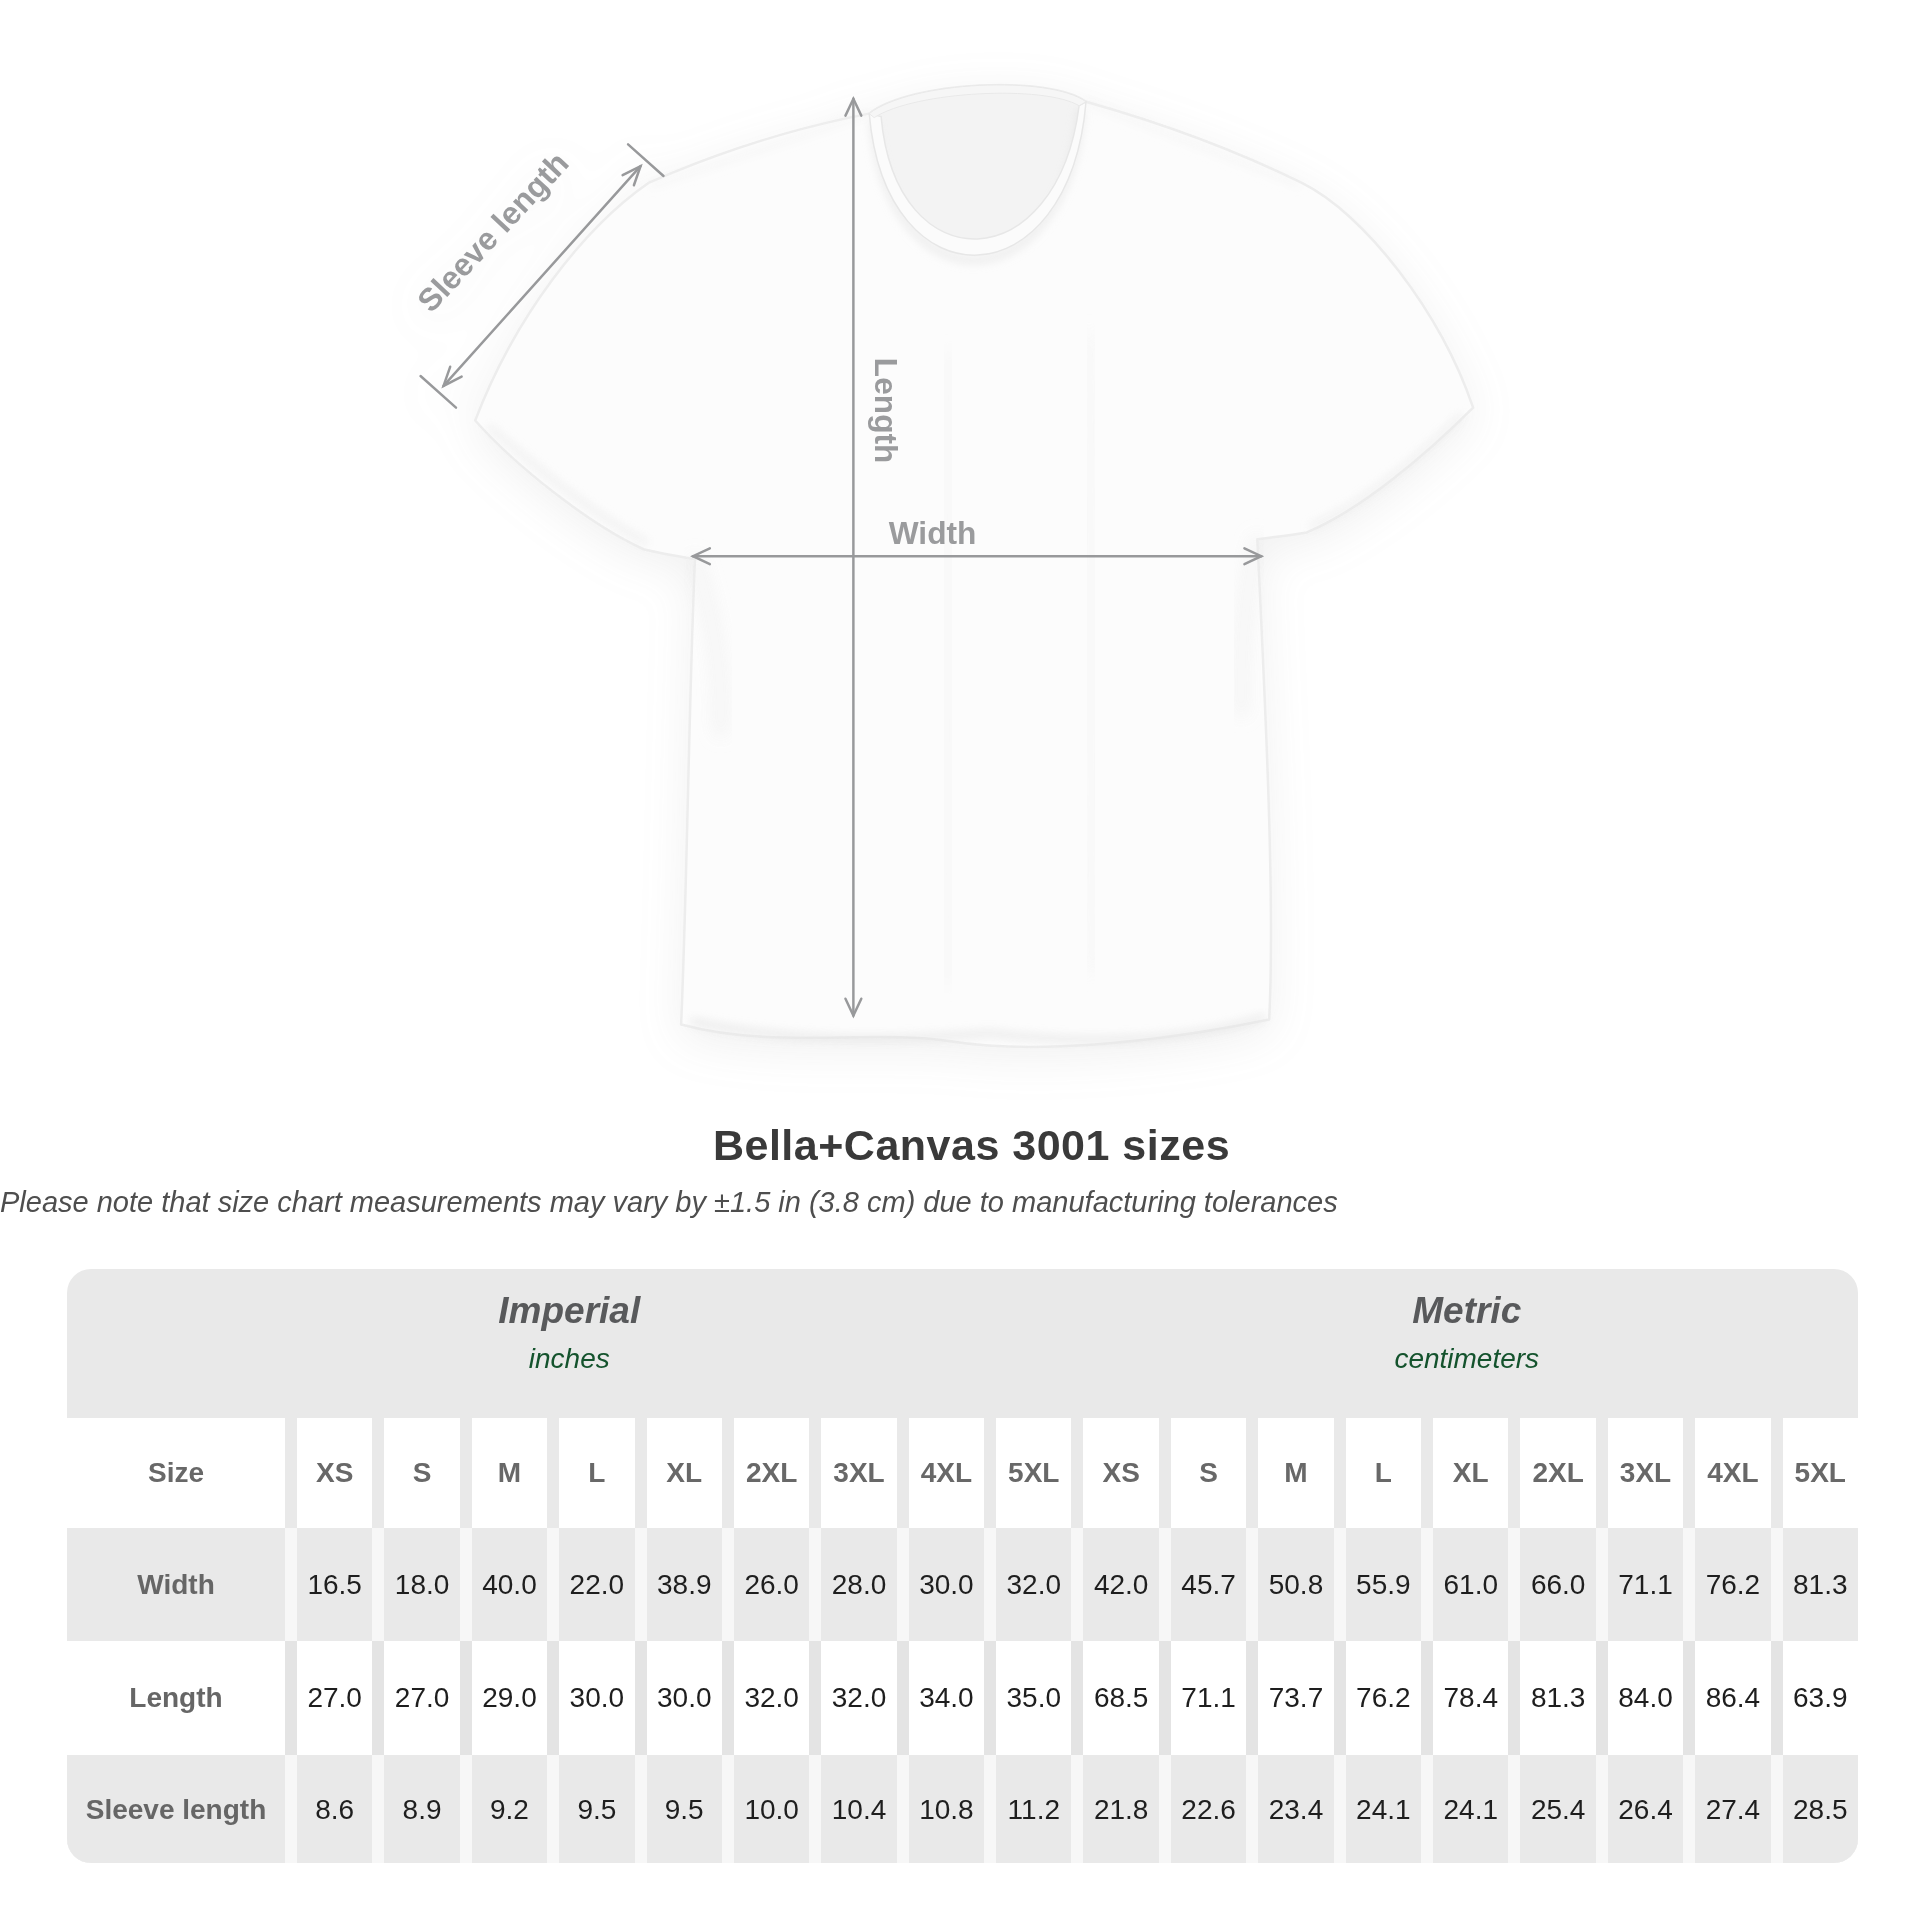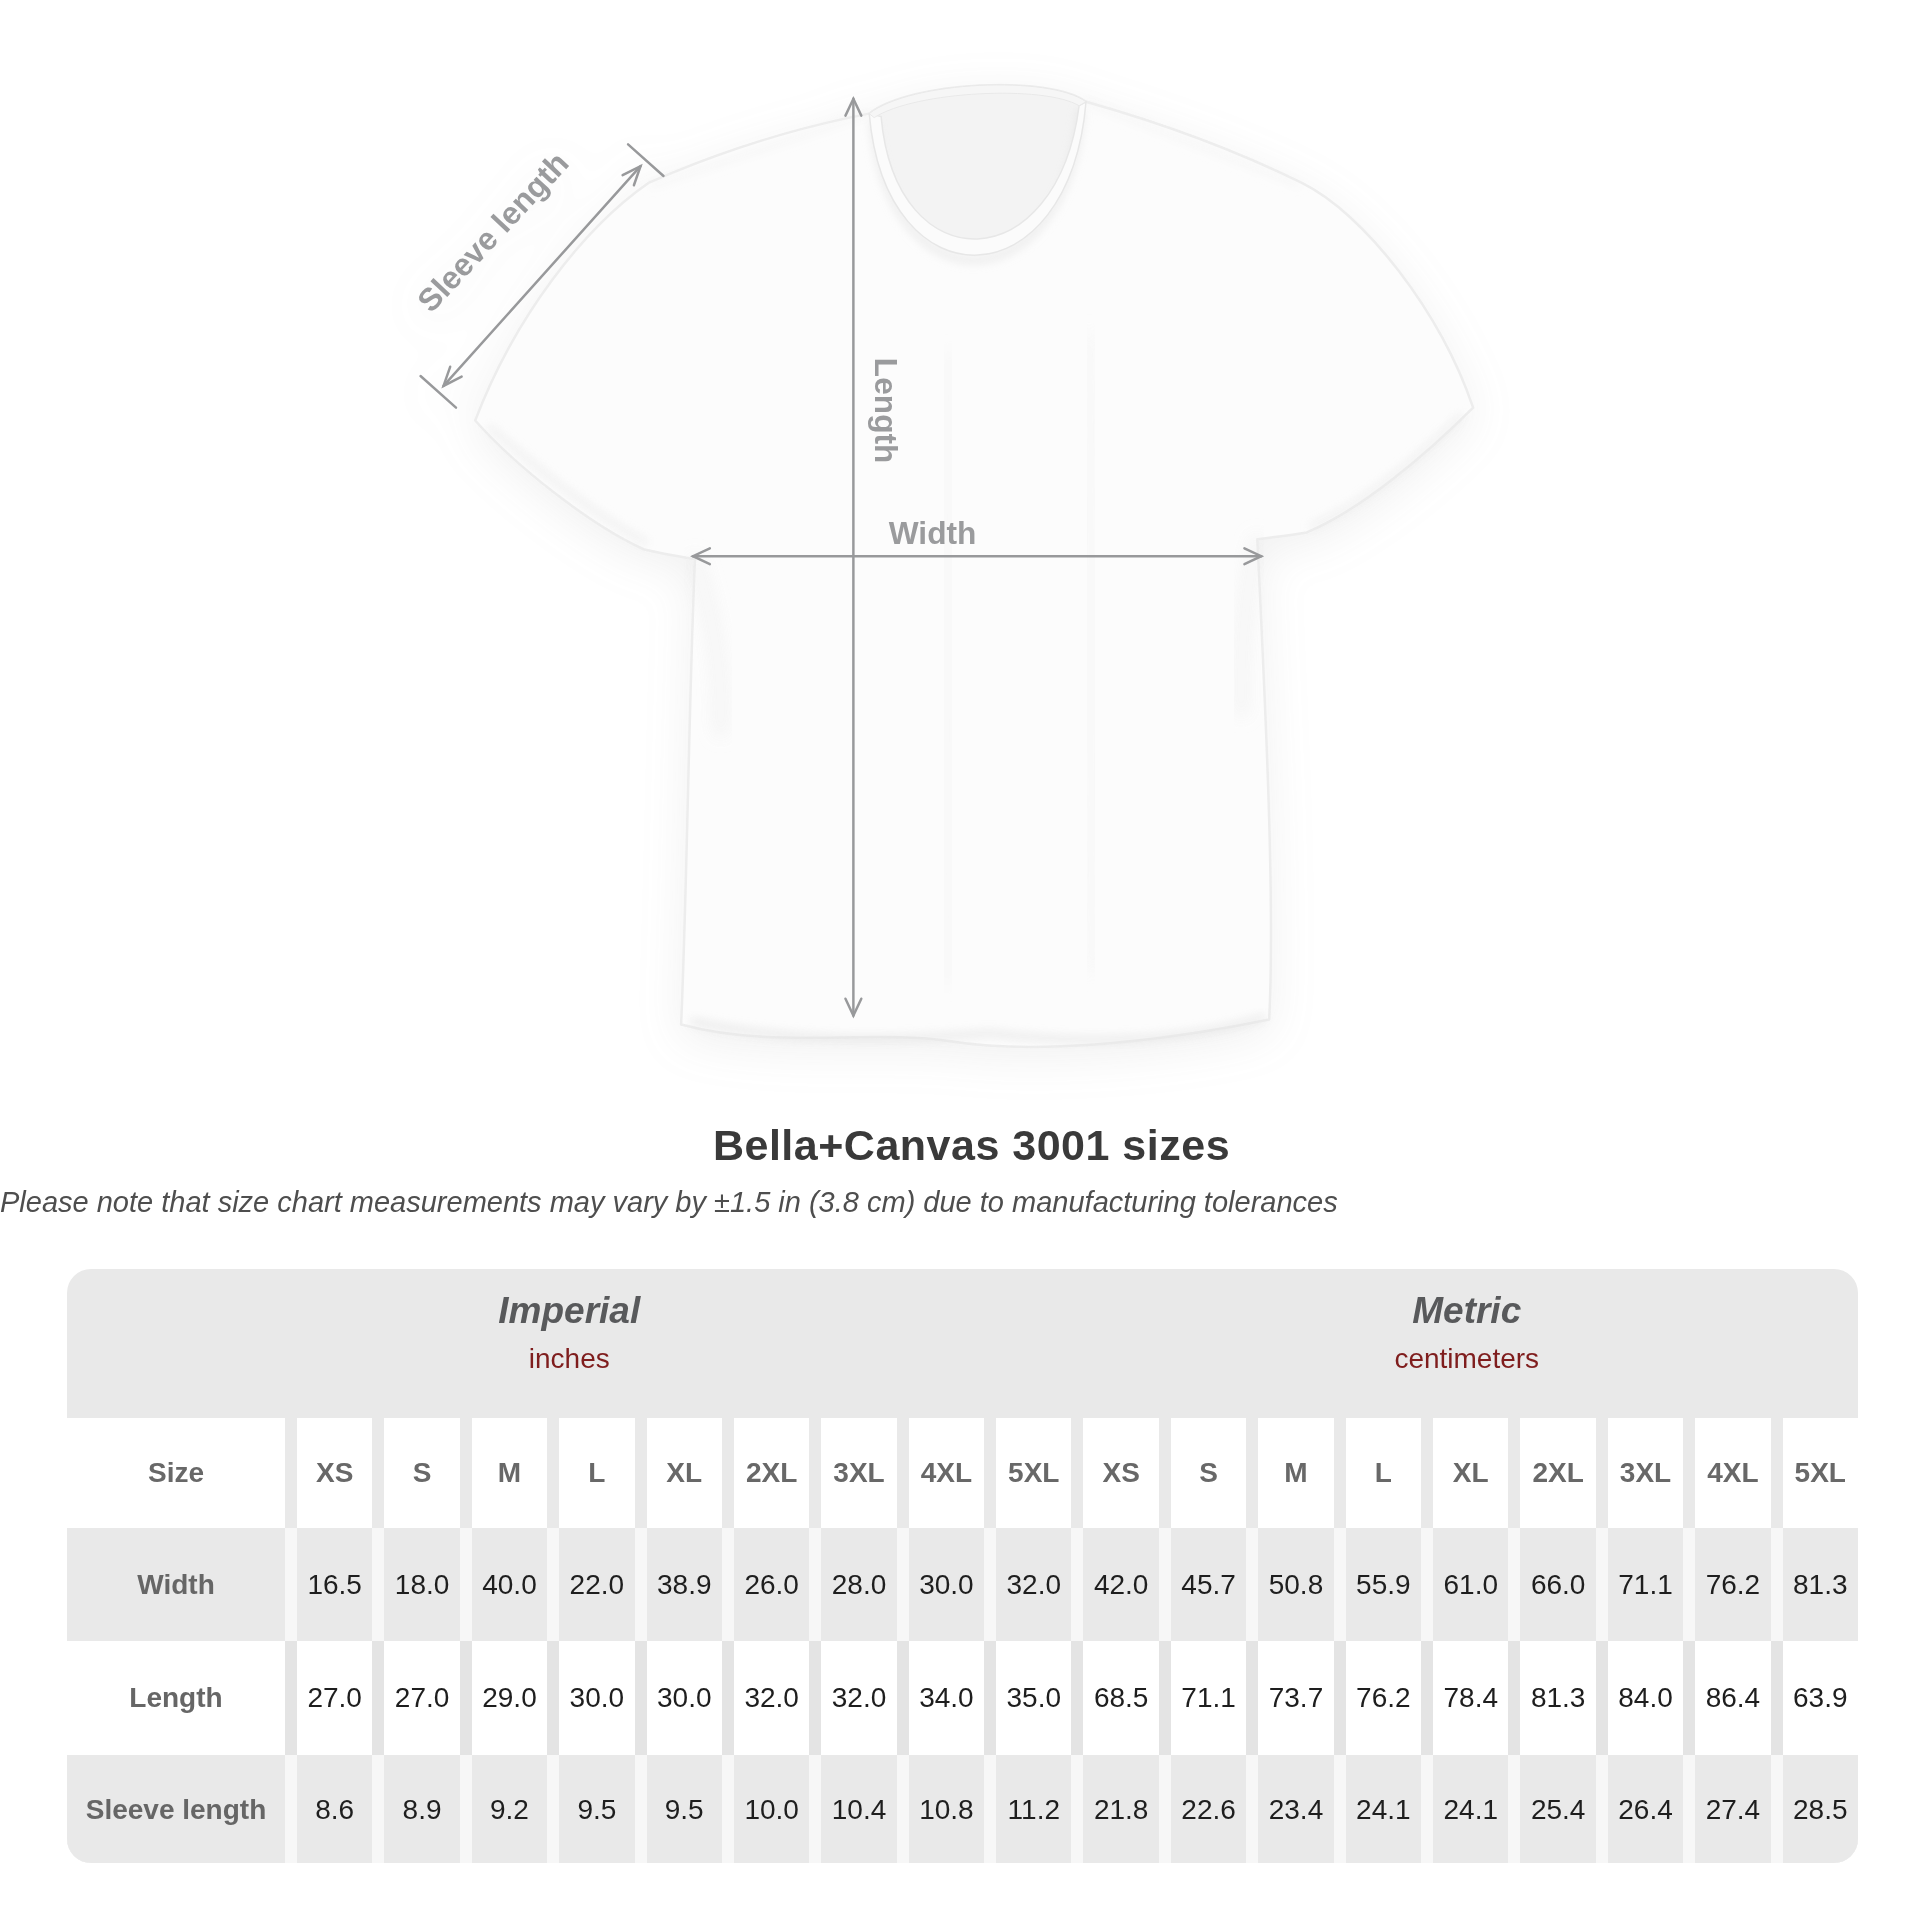--- a/index.html
+++ b/index.html
@@ -17,21 +17,21 @@
   .subtitle{position:absolute;left:0;top:1186px;width:100%;
          font-size:29px;font-style:italic;color:#4e4e4e;}
 
   
   .size-table{position:absolute;left:67px;top:1269px;width:1791px;height:594px;
               background:#e9e9e9;border-radius:24px;overflow:hidden;}
   .ghead{display:grid;grid-template-columns:218px repeat(18,1fr);column-gap:4px;
          height:149px;box-sizing:border-box;padding-top:20px;}
   .group{text-align:center;}
   .gname{font-size:37px;font-weight:bold;font-style:italic;color:#58595b;line-height:44px;}
-  .gunit{font-size:28px;color:#7f1d1d;line-height:40px;margin-top:6px;}
+  .gunit{font-size:28px;font-style:italic;color:#14532d;line-height:40px;margin-top:6px;}
 
   .trow{display:grid;grid-template-columns:218px repeat(18,1fr);column-gap:4px;gap:12px;}
   .cell{display:flex;align-items:center;justify-content:center;
         font-size:28px;color:#1e1e1e;}
   .cell.lab{font-weight:bold;color:#666;}
   .rhead{height:110px;background:#e9e9e9;}
   .rhead .cell{background:#fff;font-weight:bold;color:#686868;}
   .rgray{background:#f7f7f7;}
   .rgray .cell{background:#e9e9e9;}
   .rwhite{background:#e4e4e4;}

